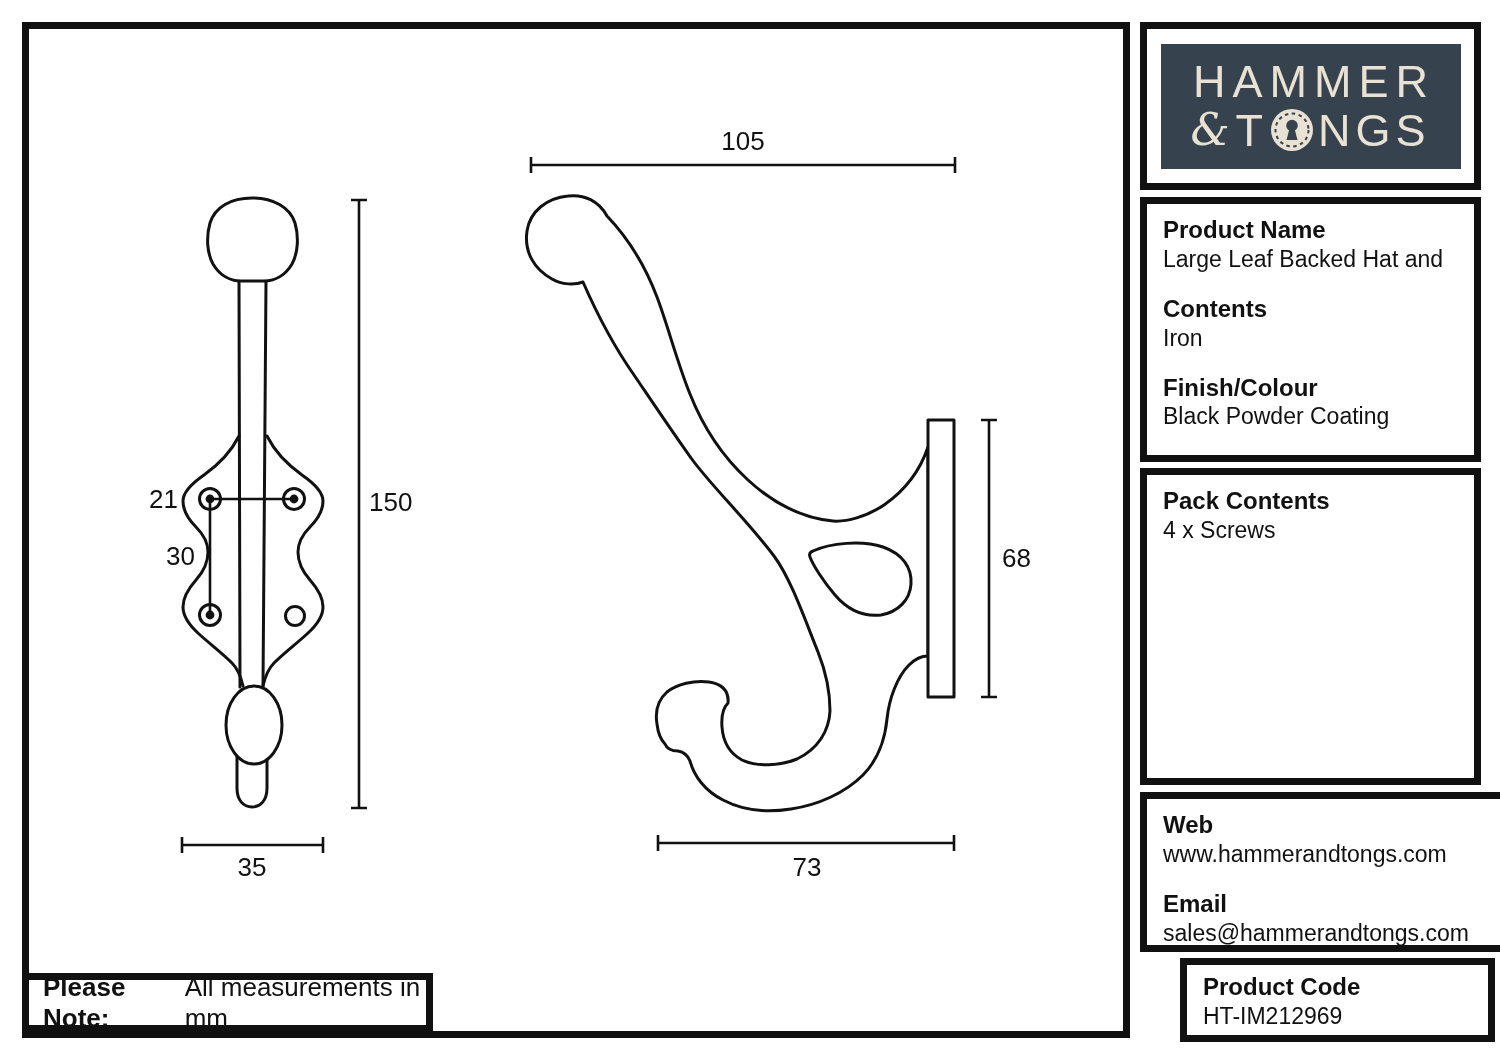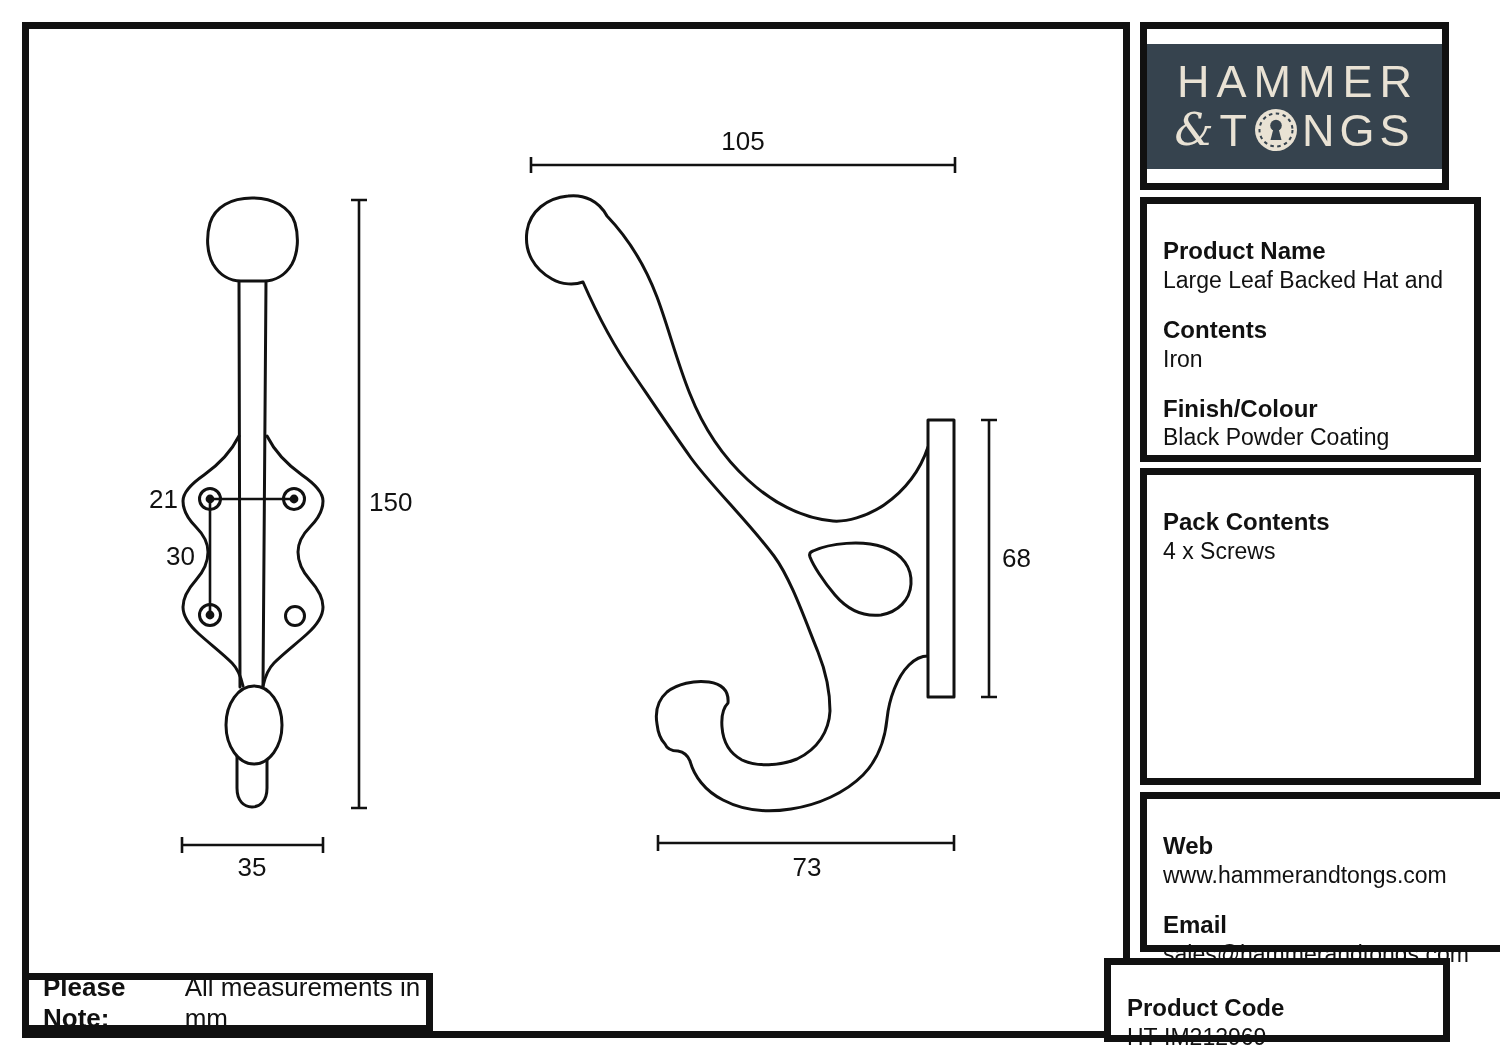--- a/index.html
+++ b/index.html
@@ -14,27 +14,27 @@
   .outline{fill:none;stroke:#111;stroke-width:3;stroke-linecap:round;stroke-linejoin:round;}
   .outline-w{fill:#fff;stroke:#111;stroke-width:3;stroke-linejoin:round;}
   .dim{fill:none;stroke:#111;stroke-width:2.6;stroke-linecap:butt;}
   .dim-label{font-family:"Liberation Sans",sans-serif;font-size:26px;fill:#111;}
   .hole-dot{fill:#111;stroke:none;}
   
   .note-box{left:22px;top:973px;width:411px;height:59px;display:flex;align-items:center;padding-left:14px;}
   .note-box .lbl{font-weight:700;font-size:26px;}
   .note-box .txt{font-size:26px;margin-left:10px;}
   
-  .sb1{left:1140px;top:22px;width:309px;height:168px;display:flex;align-items:center;justify-content:center;}
+  .sb1{left:1140px;top:22px;width:341px;height:168px;display:flex;align-items:center;justify-content:center;}
   .sb2{left:1140px;top:197px;width:341px;height:265px;}
   .sb3{left:1140px;top:468px;width:341px;height:317px;}
   .sb4{left:1140px;top:792px;width:371px;height:160px;}
-  .sb5{left:1104px;top:958px;width:346px;height:84px;}
+  .sb5{left:1180px;top:958px;width:315px;height:84px;}
   .sb-pad{padding:12px 16px;}
-  .sb-label{font-weight:700;font-size:24px;line-height:1.2;margin-top:21px;}
+  .sb-label{font-weight:700;font-size:24px;line-height:1.2;}
   .sb-value{font-size:23px;line-height:1.22;}
   .sb-gap{margin-top:22px;}
   
   .logo-rect{width:300px;height:125px;background:#36434e;color:#e9e2d4;
     display:flex;flex-direction:column;align-items:center;justify-content:center;}
   .logo-line1{font-size:45px;letter-spacing:7px;line-height:1.0;margin-left:7px;}
   .logo-line2{font-size:45px;letter-spacing:5px;line-height:1.0;display:flex;align-items:center;margin-top:3px;}
   .logo-amp{font-family:"DejaVu Serif",serif;font-style:italic;font-size:44px;margin-right:6px;letter-spacing:0;}
   .keyhole{width:46px;height:46px;margin:0 3px 0 1px;}
 </style>

